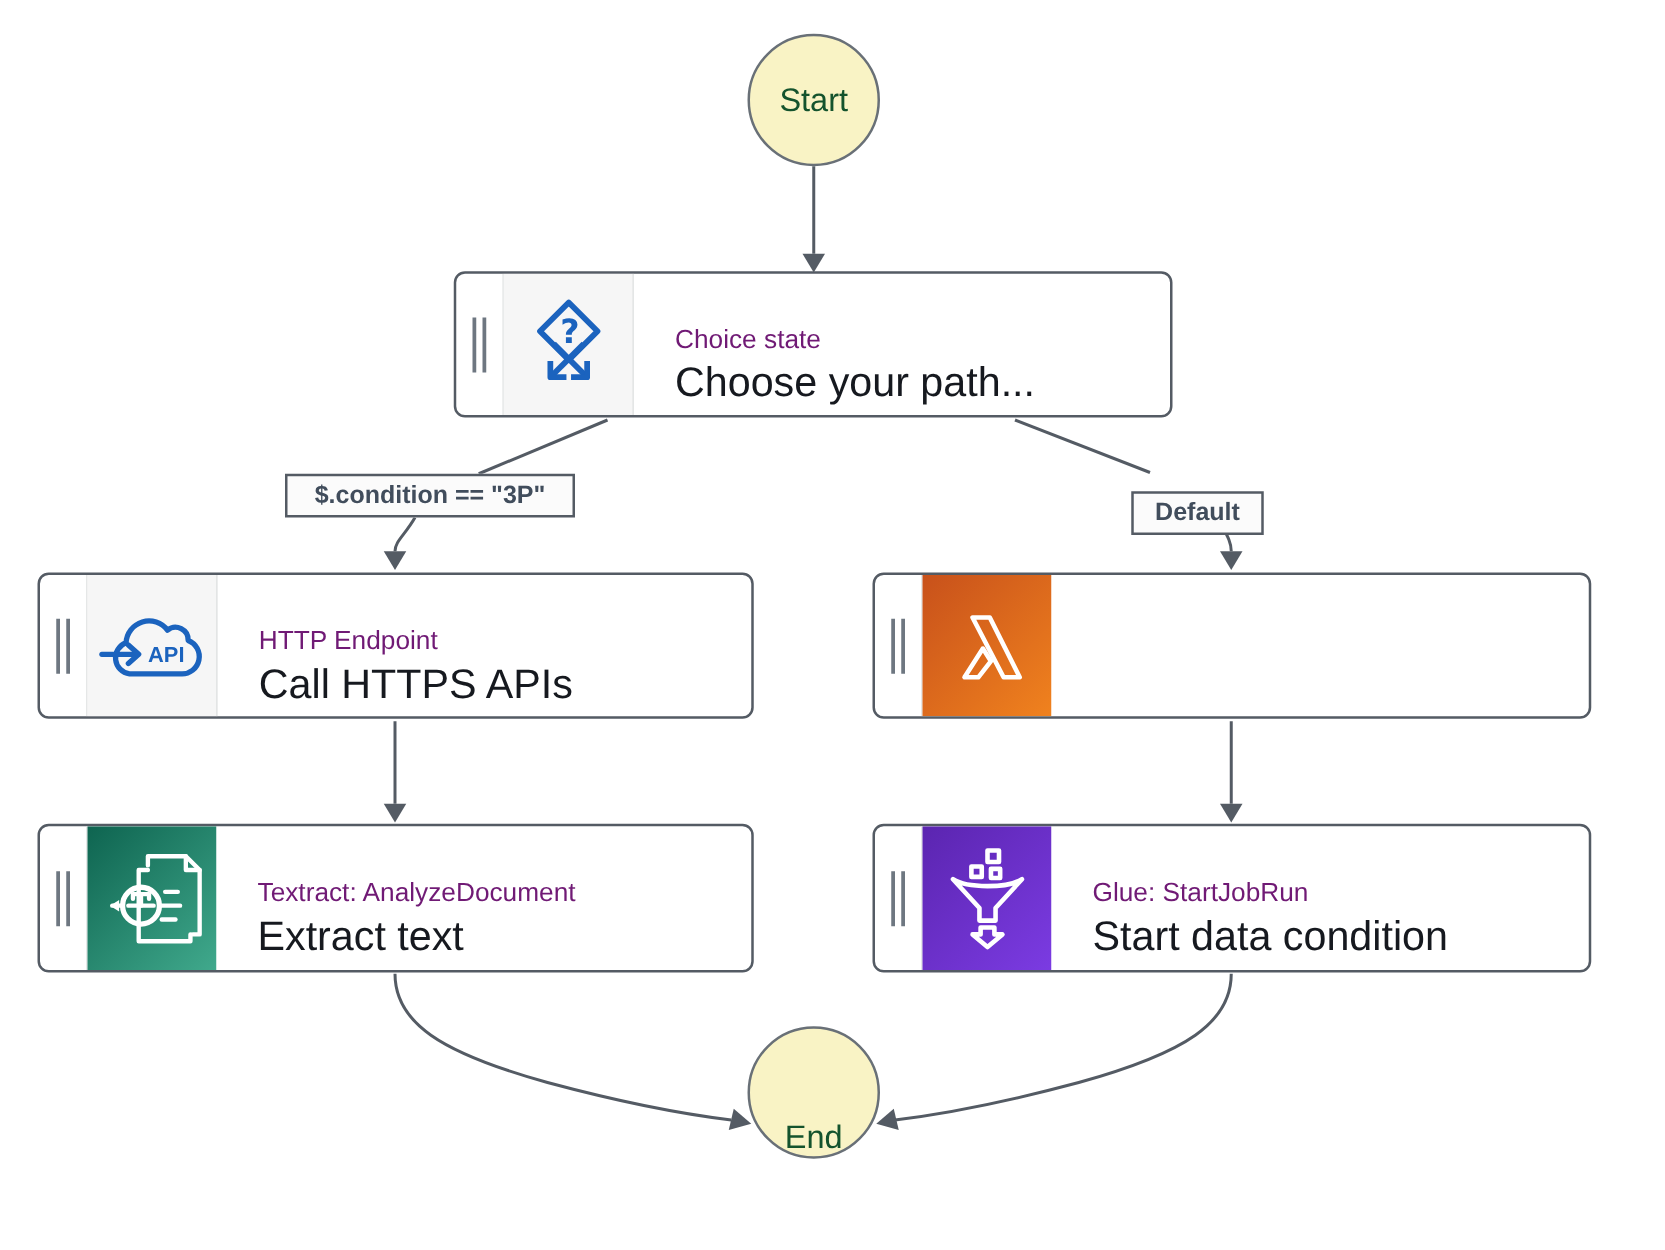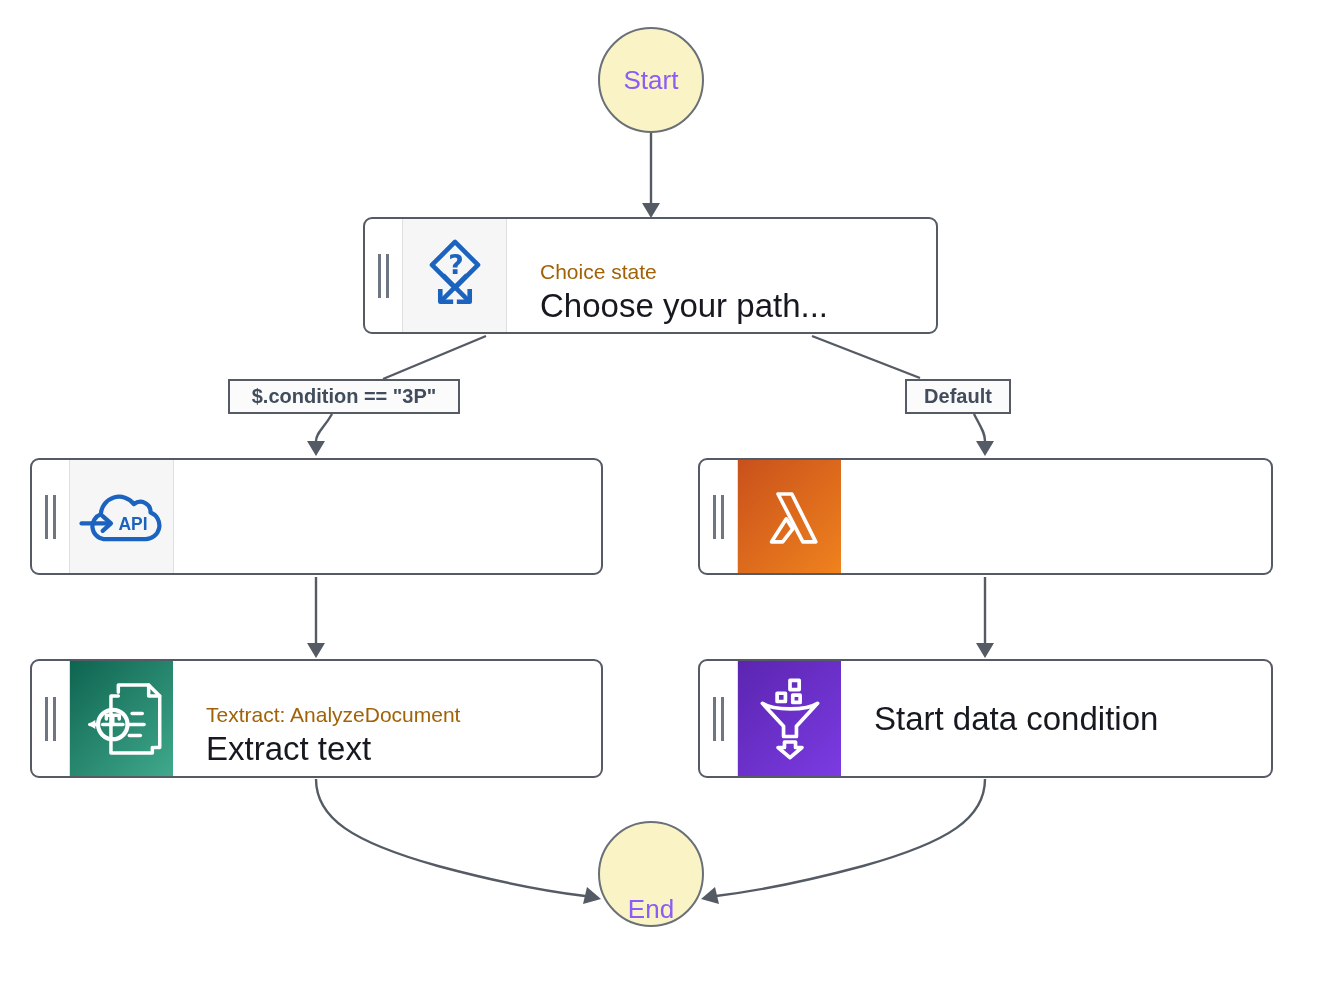--- a/index.html
+++ b/index.html
@@ -3,34 +3,34 @@
 <meta charset="utf-8">
 <style>
   html,body{margin:0;padding:0;background:#ffffff;}
   body{font-family:"Liberation Sans","DejaVu Sans",sans-serif;}
   #canvas{position:relative;width:1332px;height:1000px;background:#ffffff;overflow:hidden;}
   #edges{position:absolute;left:0;top:0;width:1332px;height:1000px;z-index:0;}
 
   .terminal{position:absolute;width:106px;height:106px;border-radius:50%;
     background:#F9F3C5;border:2px solid #697077;box-sizing:border-box;
     display:flex;align-items:center;justify-content:center;
-    font-size:26px;color:#8b5cf6;z-index:2;}
+    font-size:26px;color:#14532d;z-index:2;}
 
   .node{position:absolute;display:flex;background:#ffffff;
     border:2px solid #545B64;border-radius:9px;box-sizing:border-box;
     overflow:hidden;z-index:2;}
   .node{height:117px;}
   .handle{flex:0 0 37px;border-right:1px solid #DDE0E0;
     display:flex;align-items:center;justify-content:center;gap:5px;}
   .handle i{display:block;width:3px;height:44px;background:#6E7781;}
   .iconbox{flex:0 0 103px;display:flex;align-items:center;justify-content:center;}
   .iconbox.light{background:#F6F6F6;border-right:1px solid #DDE0E0;}
   .textbox{flex:1;display:flex;flex-direction:column;justify-content:center;
     padding-left:33px;gap:3px;min-width:0;}
-  .svc{font-size:21px;color:#a16207;line-height:1.15;margin-top:34px;}
+  .svc{font-size:21px;color:#701a75;line-height:1.15;margin-top:34px;}
   .sname{font-size:33px;color:#16191F;line-height:1.15;}
 
   .elabel{position:absolute;background:#FBFBFB;border:2px solid #545B64;
     box-sizing:border-box;color:#414D5C;font-size:20px;font-weight:600;
     display:flex;align-items:center;justify-content:center;z-index:2;
     white-space:nowrap;}
 
   svg.icon{display:block;}
 </style>
 </head>
@@ -85,38 +85,42 @@
     <div class="textbox">
       <span class="svc">Choice state</span>
       <span class="sname">Choose your path...</span>
     </div>
   </div>
 
   <div class="elabel" style="left:228px;top:379px;width:232px;height:35px;">
     <span>$.condition == "3P"</span>
   </div>
 
-  <div class="elabel" style="left:905px;top:379px;width:106px;height:35px;">
+  <div class="elabel" style="left:905px;top:393px;width:106px;height:35px;">
     <span>Default</span>
   </div>
 
   <div class="node" style="left:30px;top:458px;width:573px;">
     <div class="handle">
         <i></i>
         <i></i>
       </div>
     <div class="iconbox light">
       <svg class="icon" width="92" height="92" viewBox="0 0 100 100">
         <g stroke="#1B63BE" stroke-width="4.6" fill="none" stroke-linejoin="round" stroke-linecap="round">
           <path d="M30 74 A14 14 0 0 1 27 47 A20 20 0 0 1 63 36 A11 11 0 0 1 81 45 A15 15 0 0 1 75 74 Z"></path>
           <path d="M6 57 H36"></path>
           <path d="M29 49 L38 57 L29 65"></path>
         </g>
         <text x="62" y="64" fill="#1B63BE" font-size="19" font-weight="bold" text-anchor="middle" font-family="Liberation Sans, sans-serif">API</text>
       </svg>
+    </div>
+    <div class="textbox">
+      <span class="svc">HTTP Endpoint</span>
+      <span class="sname">Call HTTPS APIs</span>
     </div>
   </div>
 
   <div class="node" style="left:698px;top:458px;width:575px;">
     <div class="handle">
         <i></i>
         <i></i>
       </div>
     <div class="iconbox" style="background: linear-gradient(135deg, rgb(200, 81, 27), rgb(240, 130, 30));">
       <svg class="icon" width="92" height="92" viewBox="0 0 100 100">
@@ -166,20 +170,21 @@
         <g stroke="#ffffff" stroke-width="4" fill="none" stroke-linejoin="round">
           <rect x="50" y="8" width="10" height="10"></rect>
           <rect x="36" y="22" width="9" height="9"></rect>
           <rect x="53" y="24" width="8" height="8"></rect>
           <path d="M20 33 C32 41 68 41 80 33 L57 58 V69 H43 V58 Z"></path>
           <path d="M44 75 V81 H37 L50 92 L63 81 H56 V75 Z"></path>
         </g>
       </svg>
     </div>
     <div class="textbox">
+      <span class="svc">Glue: StartJobRun</span>
       <span class="sname">Start data condition</span>
     </div>
   </div>
 
   <div class="terminal" style="left:598px;top:821px;align-items:flex-end;">
     <span>End</span>
   </div>
 
 </div>
 

